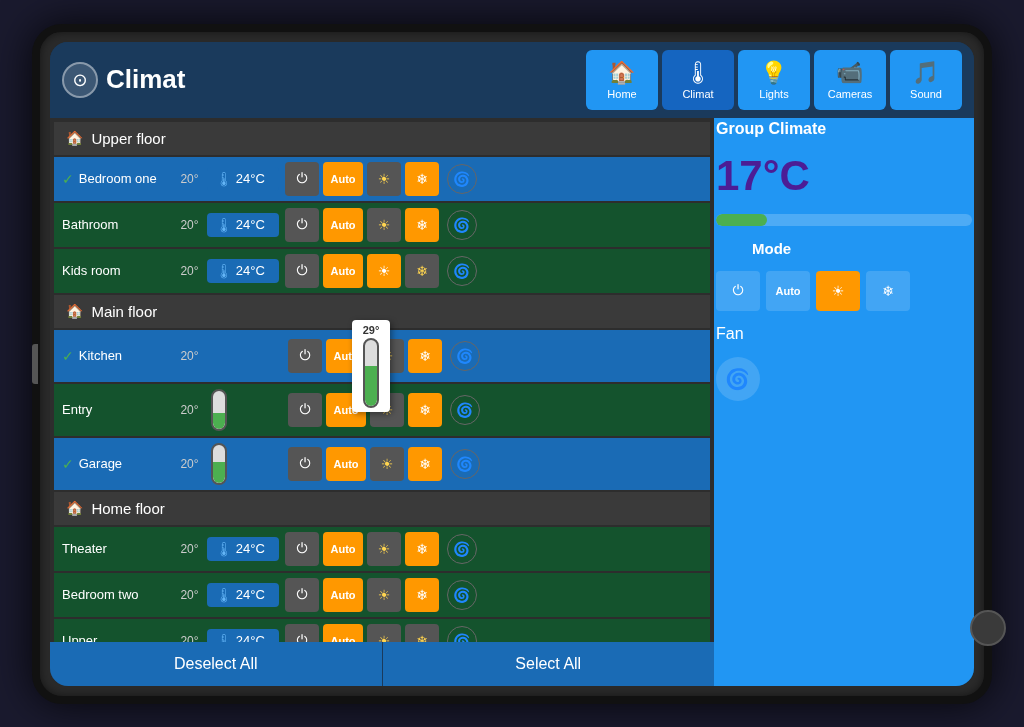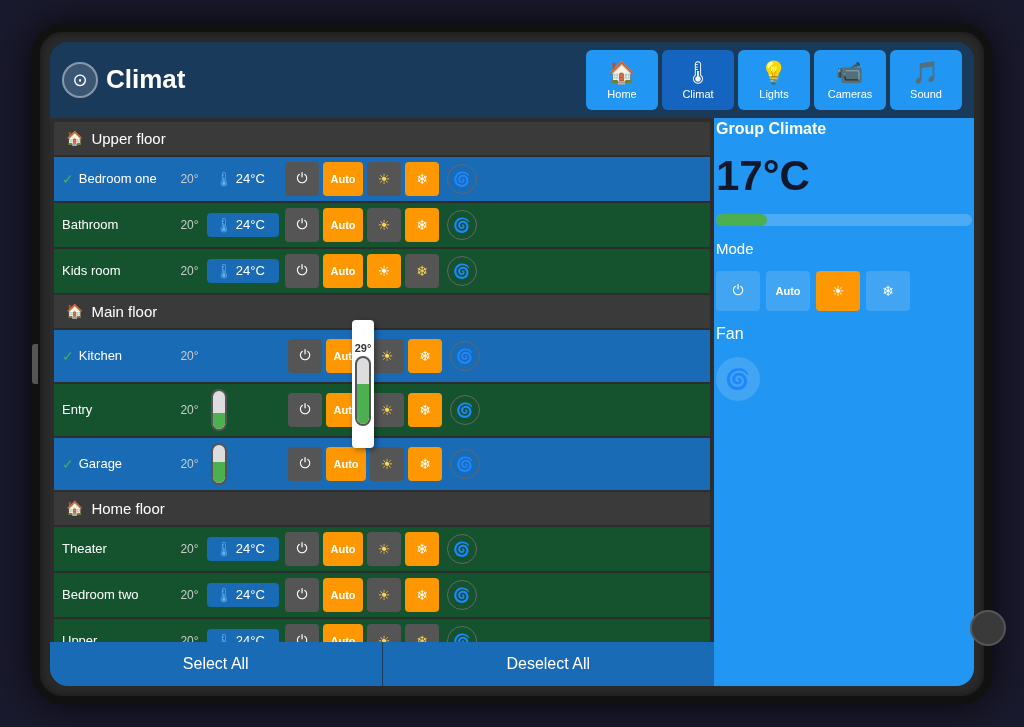--- a/index.html
+++ b/index.html
@@ -231,39 +231,40 @@
       display: flex;
       flex-direction: column;
       gap: 14px;
     }
     .group-title {
       color: white;
       font-size: 16px;
       font-weight: bold;
     }
     .group-temp {
-      color: #0f172a;
+      color: #4c1d95;
       font-size: 42px;
       font-weight: bold;
     }
     .temp-bar-container {
       background: rgba(255,255,255,0.2);
       height: 12px;
       border-radius: 6px;
       overflow: hidden;
     }
     .temp-bar-fill {
       height: 100%;
       background: #4CAF50;
       border-radius: 6px;
     }
     .mode-title {
       color: white;
       font-size: 15px;
-      font-weight: normal;
+      font-weight: bold;
+      margin-left: 36px;
     }
     .mode-buttons {
       display: flex;
       gap: 6px;
     }
     .mode-btn {
       width: 44px;
       height: 40px;
       border-radius: 4px;
       background: rgba(255,255,255,0.15);
@@ -298,25 +299,25 @@
       font-size: 20px;
       cursor: pointer;
     }
     .thermometer-popup {
       position: absolute;
       left: 145px;
       top: -15px;
       z-index: 10;
       background: white;
       border-radius: 4px;
-      padding: 22px 6px;
+      padding: 4px 6px;
       display: flex;
       flex-direction: column;
       align-items: center;
-      width: 22px;
+      width: 38px;
       box-shadow: 2px 2px 6px rgba(0,0,0,0.4);
     }
     .therm-temp-label {
       font-size: 11px;
       font-weight: bold;
       color: #333;
       margin-bottom: 2px;
     }
     .therm-body {
       width: 16px;
@@ -558,22 +559,22 @@
       <div class="controls">
         <div class="ctrl-btn ctrl-power">⏻</div>
         <div class="ctrl-btn ctrl-auto">Auto</div>
         <div class="ctrl-btn ctrl-sun">☀</div>
         <div class="ctrl-btn ctrl-sun">❄</div>
         <div class="ctrl-btn ctrl-fan">🌀</div>
       </div>
     </div>
           </div>
         <div class="bottom-bar">
+          <button class="bottom-btn">Deselect All</button>
           <button class="bottom-btn">Select All</button>
-          <button class="bottom-btn">Deselect All</button>
         </div>
       </div>
 
       <div class="right-panel">
         <div class="group-title">Group Climate</div>
         <div class="group-temp">17°C</div>
         <div class="temp-bar-container">
           <div class="temp-bar-fill" style="width: 20%"></div>
         </div>
         <div class="mode-title">Mode</div>

